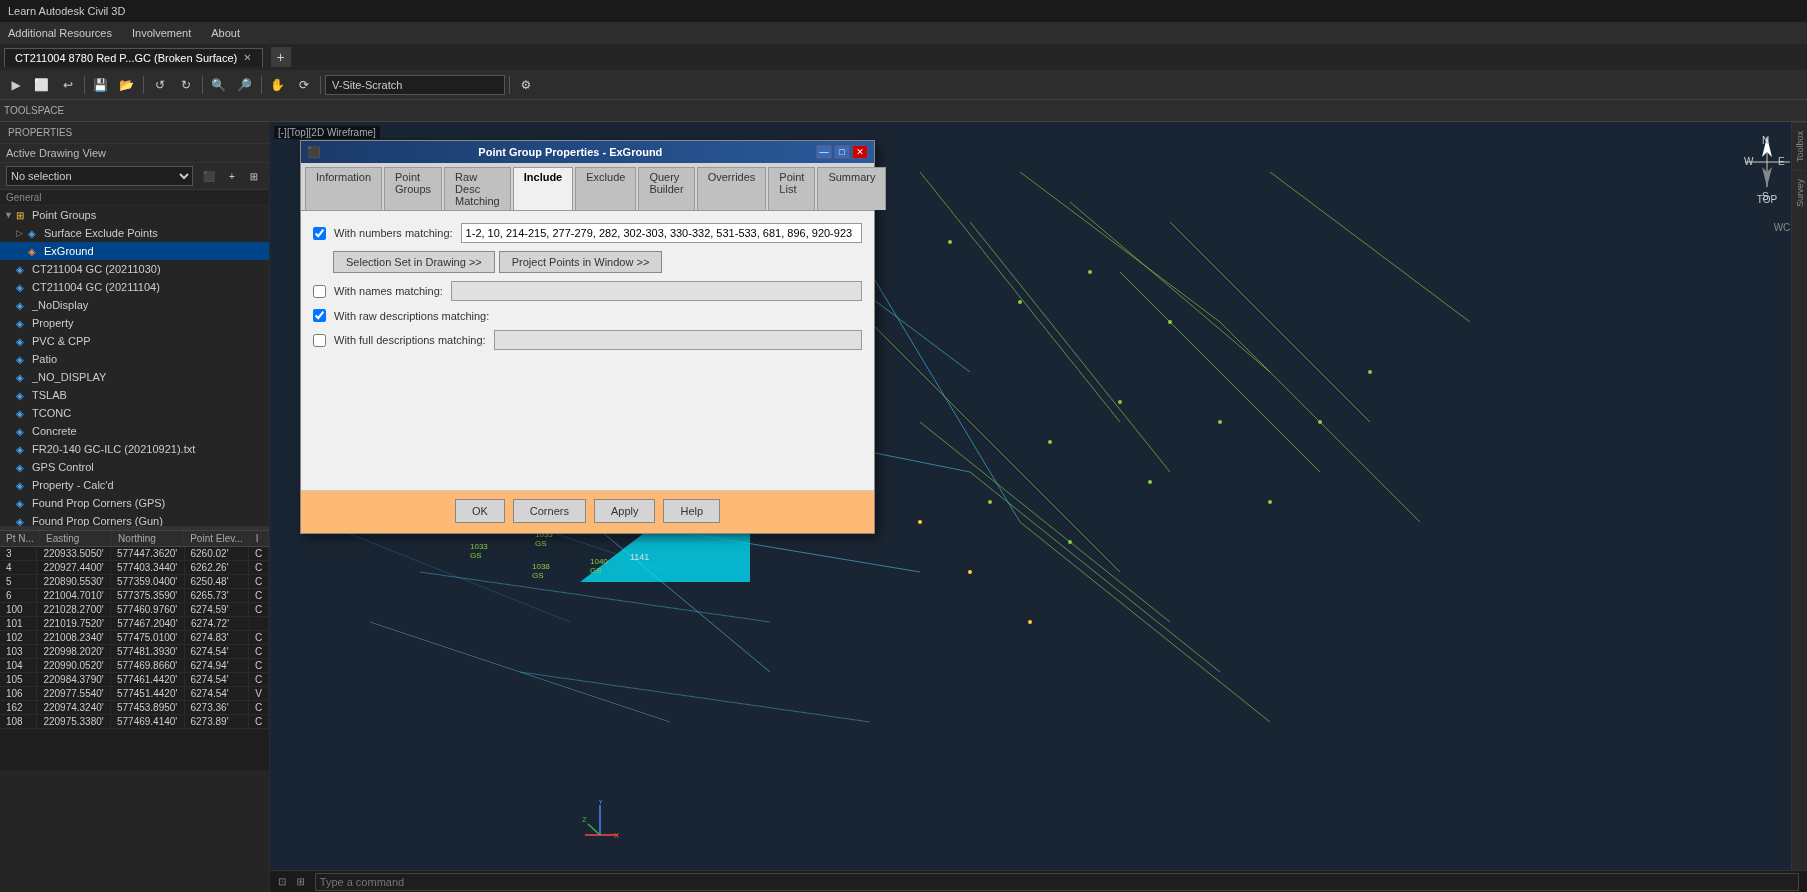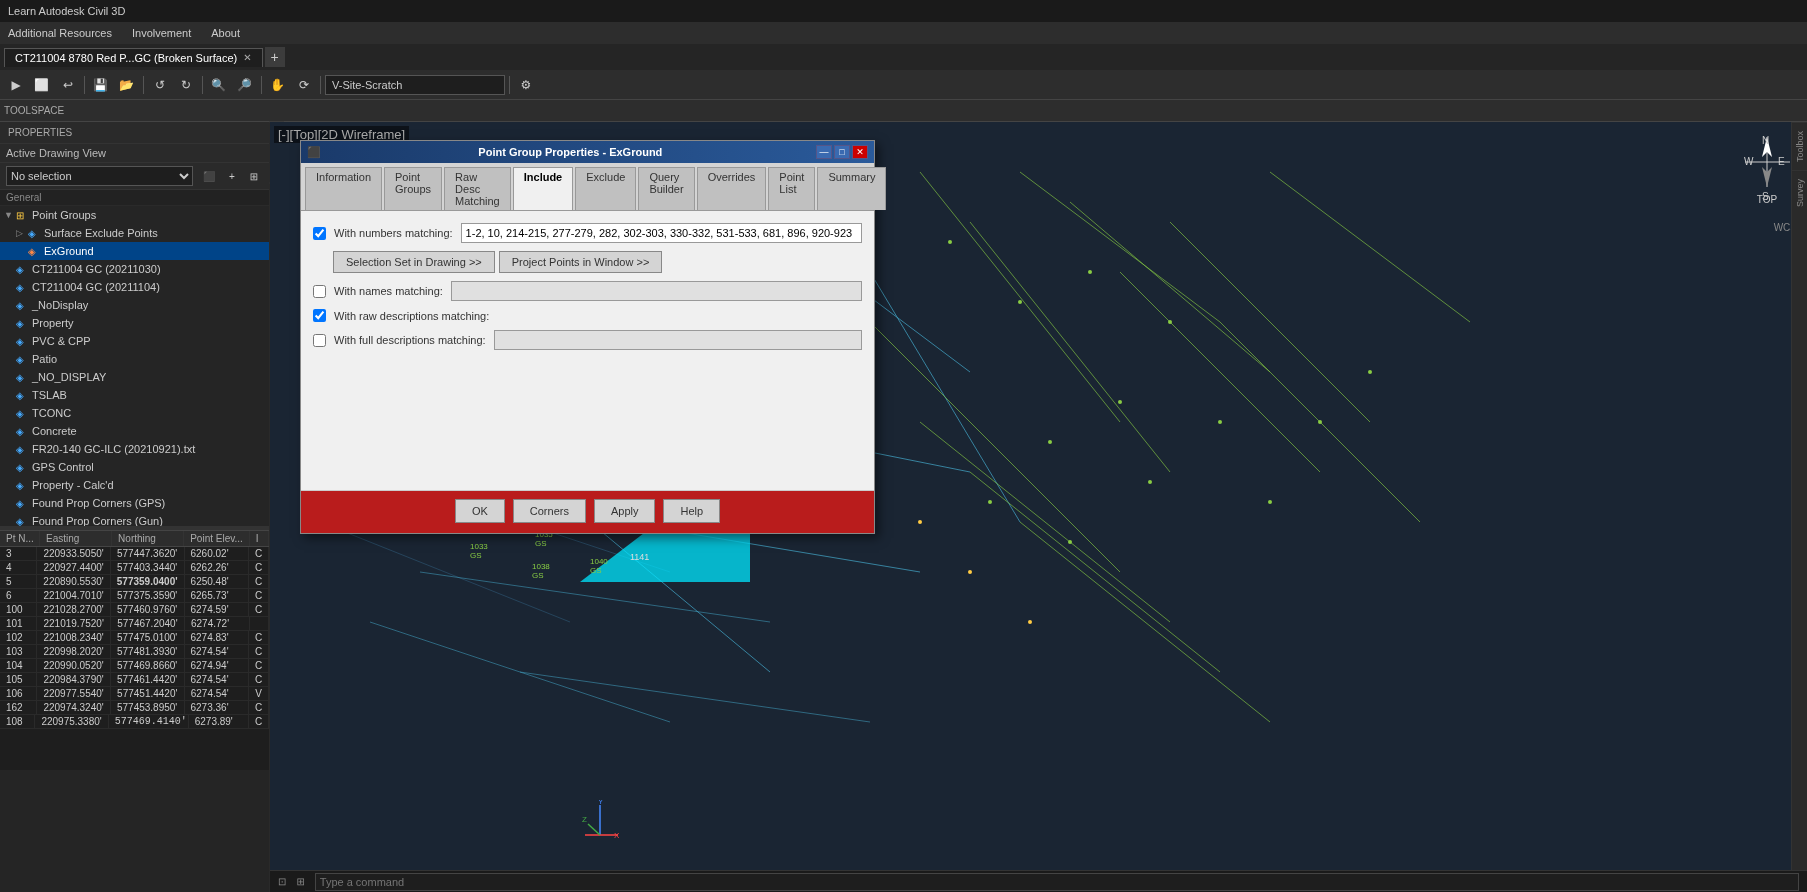--- a/index.html
+++ b/index.html
@@ -37,21 +37,21 @@
     }
     .menu-bar span { cursor: pointer; }
 
     
     .tab-bar {
       background: #252525;
       height: 26px;
       display: flex;
       align-items: center;
       padding: 0 4px;
-      gap: 2px;
+      gap: 8px;
     }
     .tab-item {
       background: #3c3c3c;
       color: #ccc;
       padding: 3px 10px;
       font-size: 11px;
       border-top: 1px solid #555;
       border-right: 1px solid #555;
       border-left: 1px solid #555;
       cursor: pointer;
@@ -217,21 +217,21 @@
       position: relative;
       overflow: hidden;
     }
 
     
     .viewport-label {
       position: absolute;
       top: 4px;
       left: 4px;
       color: #aaa;
-      font-size: 13px;
+      font-size: 10px;
       background: rgba(0,0,0,0.5);
       padding: 1px 4px;
     }
 
     
     .compass {
       position: absolute;
       top: 10px;
       right: 10px;
       width: 60px;
@@ -423,21 +423,21 @@
       cursor: pointer;
       color: #333;
     }
 
     .dialog-footer {
       display: flex;
       justify-content: center;
       gap: 8px;
       padding: 8px 12px 10px;
       border-top: 1px solid #ccc;
-      background: #b91c1c;
+      background: #fdba74;
     }
     .dialog-footer-btn {
       height: 24px;
       padding: 0 16px;
       background: #d4d4d4;
       border: 1px solid #888;
       font-size: 11px;
       cursor: pointer;
       color: #333;
     }
@@ -660,21 +660,21 @@
           <div class="table-row-data">
             <div class="table-td" style="width: 40px;">4</div>
             <div class="table-td" style="width: 80px;">220927.4400'</div>
             <div class="table-td" style="width: 80px;">577403.3440'</div>
             <div class="table-td" style="width: 70px;">6262.26'</div>
             <div class="table-td" style="width: 20px;">C</div>
           </div>
           <div class="table-row-data">
             <div class="table-td" style="width: 40px;">5</div>
             <div class="table-td" style="width: 80px;">220890.5530'</div>
-            <div class="table-td" style="width: 80px; font-weight: bold;">577359.0400'</div>
+            <div class="table-td" style="width: 80px;">577359.0400'</div>
             <div class="table-td" style="width: 70px;">6250.48'</div>
             <div class="table-td" style="width: 20px;">C</div>
           </div>
           <div class="table-row-data">
             <div class="table-td" style="width: 40px;">6</div>
             <div class="table-td" style="width: 80px;">221004.7010'</div>
             <div class="table-td" style="width: 80px;">577375.3590'</div>
             <div class="table-td" style="width: 70px;">6265.73'</div>
             <div class="table-td" style="width: 20px;">C</div>
           </div>
@@ -730,21 +730,21 @@
           <div class="table-row-data">
             <div class="table-td" style="width: 40px;">162</div>
             <div class="table-td" style="width: 80px;">220974.3240'</div>
             <div class="table-td" style="width: 80px;">577453.8950'</div>
             <div class="table-td" style="width: 70px;">6273.36'</div>
             <div class="table-td" style="width: 20px;">C</div>
           </div>
           <div class="table-row-data">
             <div class="table-td" style="width: 40px;">108</div>
             <div class="table-td" style="width: 80px;">220975.3380'</div>
-            <div class="table-td" style="width: 80px; font-family: Liberation Mono, monospace;">577469.4140'</div>
+            <div class="table-td" style="width: 80px;">577469.4140'</div>
             <div class="table-td" style="width: 70px;">6273.89'</div>
             <div class="table-td" style="width: 20px;">C</div>
           </div>
         </div>
     </div>
 
   </div>
 
   <div class="left-side-panel">
     <div class="vertical-tab">Prospector</div>

